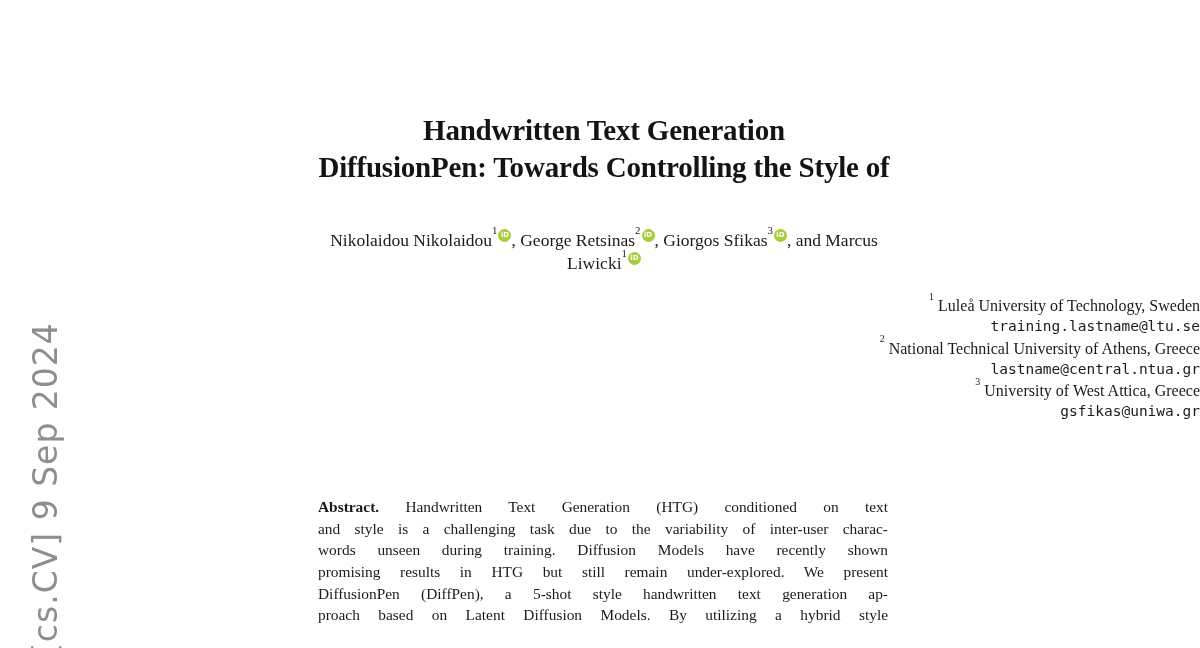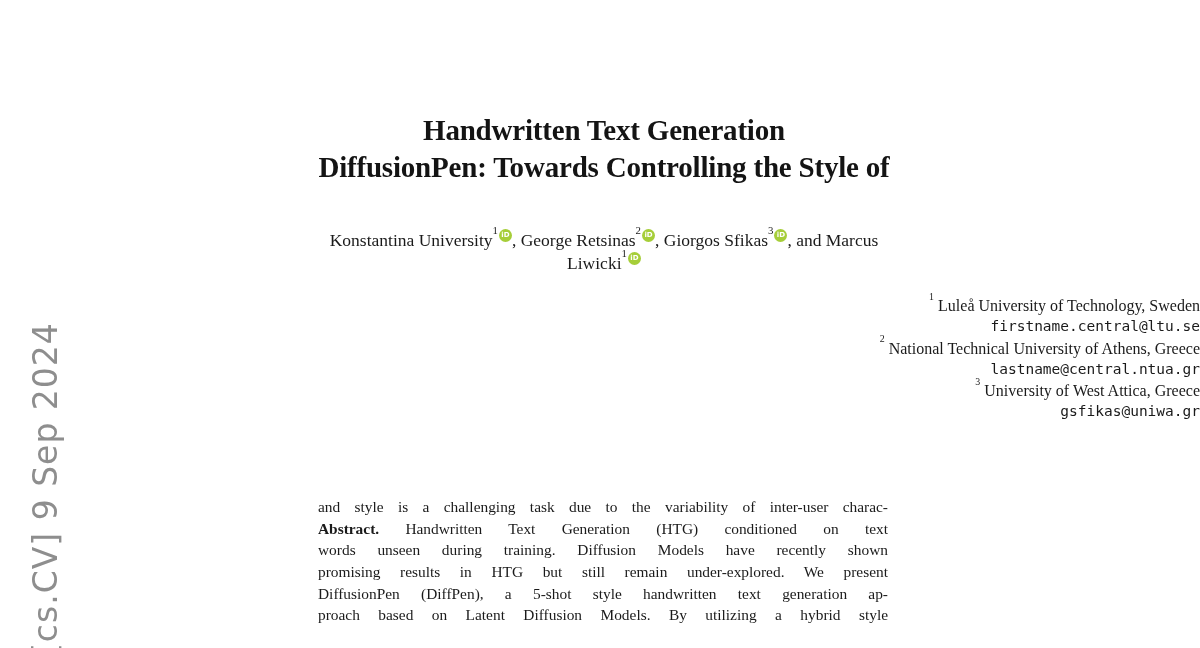--- a/index.html
+++ b/index.html
@@ -50,33 +50,33 @@
 
 <div class="page">
 
   <div class="watermark">[cs.CV]  9 Sep 2024</div>
 
   <div class="title-block">
     <span class="title-line">Handwritten Text Generation</span>
     <span class="title-line">DiffusionPen: Towards Controlling the Style of</span>
   </div>
 
-  <div class="authors"><span>Konstantina University</span><sup class="fnmark">1</sup><span class="orcid">iD</span><span>, George Retsinas</span><sup class="fnmark">2</sup><span class="orcid">iD</span><span>, Giorgos Sfikas</span><sup class="fnmark">3</sup><span class="orcid">iD</span><span>, and Marcus</span><br><span>Liwicki</span><sup class="fnmark">1</sup><span class="orcid">iD</span></div>
+  <div class="authors"><span>Nikolaidou Nikolaidou</span><sup class="fnmark">1</sup><span class="orcid">iD</span><span>, George Retsinas</span><sup class="fnmark">2</sup><span class="orcid">iD</span><span>, Giorgos Sfikas</span><sup class="fnmark">3</sup><span class="orcid">iD</span><span>, and Marcus</span><br><span>Liwicki</span><sup class="fnmark">1</sup><span class="orcid">iD</span></div>
 
   <div class="affils">
     <div class="affil-line"><sup class="fnmark">1</sup> <span>Luleå University of Technology, Sweden</span></div>
-    <div class="affil-email">firstname.central@ltu.se</div>
+    <div class="affil-email">training.lastname@ltu.se</div>
     <div class="affil-line"><sup class="fnmark">2</sup> <span>National Technical University of Athens, Greece</span></div>
     <div class="affil-email">lastname@central.ntua.gr</div>
     <div class="affil-line"><sup class="fnmark">3</sup> <span>University of West Attica, Greece</span></div>
     <div class="affil-email">gsfikas@uniwa.gr</div>
   </div>
 
   <div class="abstract">
+    <div class="abs-line"><span class="abs-label">Abstract.</span> <span>Handwritten Text Generation (HTG) conditioned on text</span></div>
     <div class="abs-line">and style is a challenging task due to the variability of inter-user charac-</div>
-    <div class="abs-line"><span class="abs-label">Abstract.</span> <span>Handwritten Text Generation (HTG) conditioned on text</span></div>
     <div class="abs-line">words unseen during training. Diffusion Models have recently shown</div>
     <div class="abs-line">promising results in HTG but still remain under-explored. We present</div>
     <div class="abs-line">DiffusionPen (DiffPen), a 5-shot style handwritten text generation ap-</div>
     <div class="abs-line">proach based on Latent Diffusion Models. By utilizing a hybrid style</div>
   </div>
 
 </div>
 
 </body></html>

